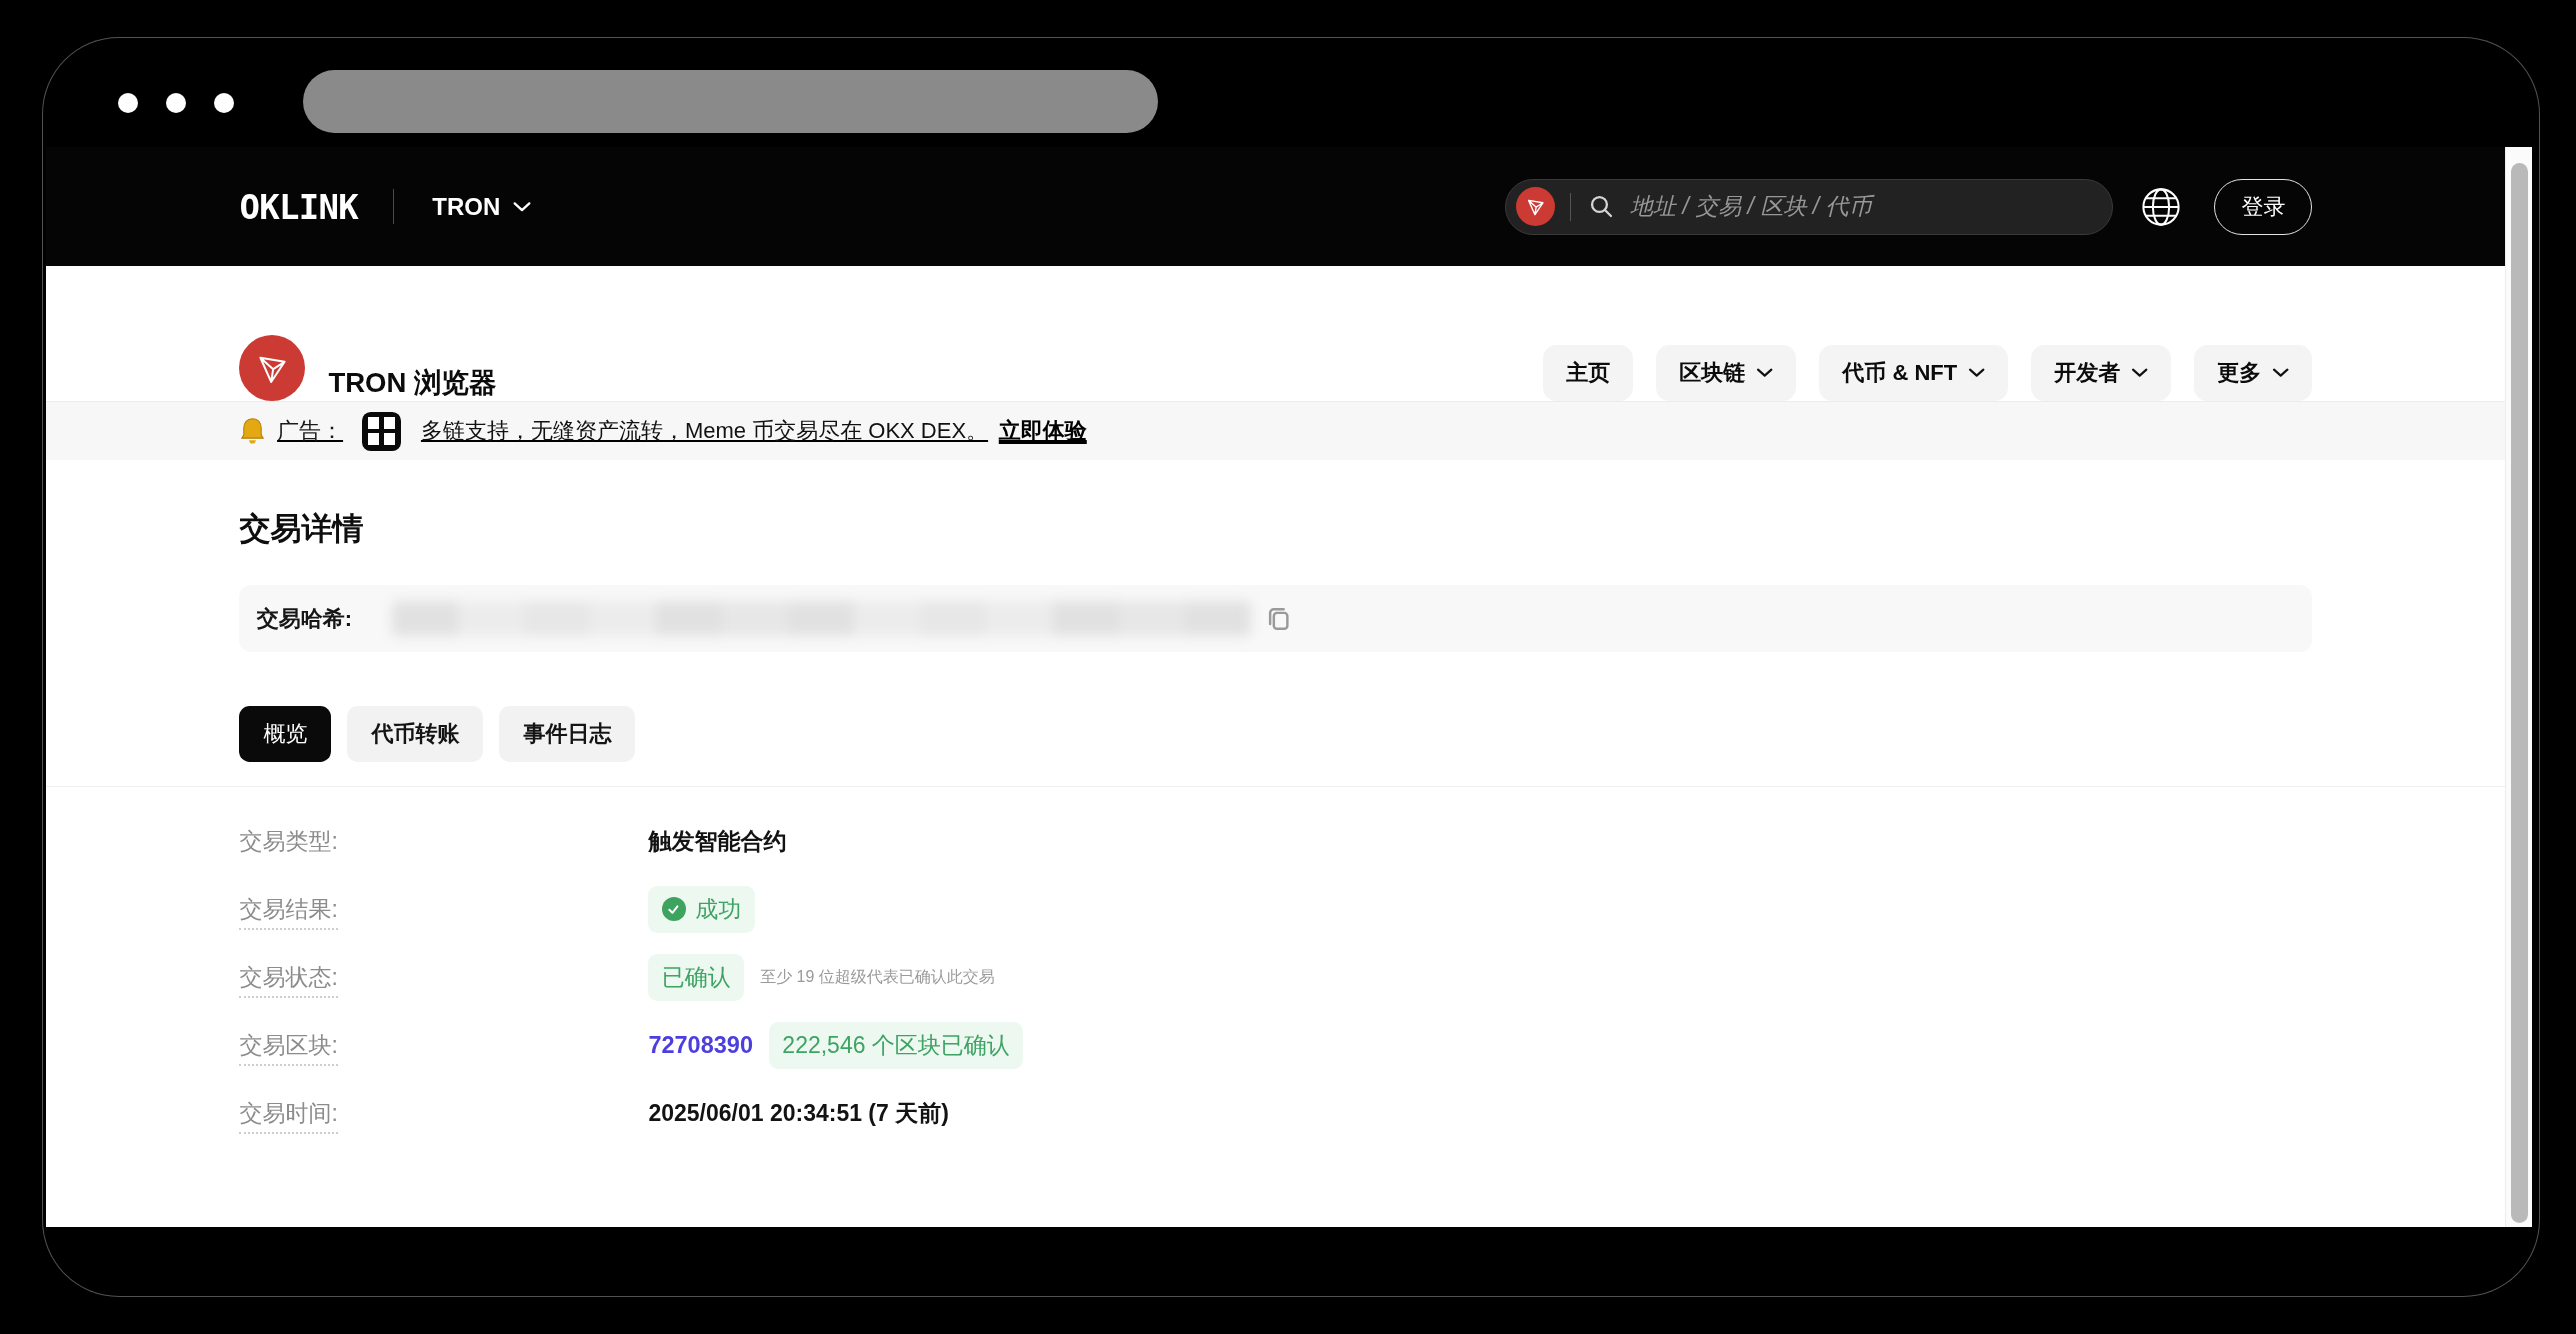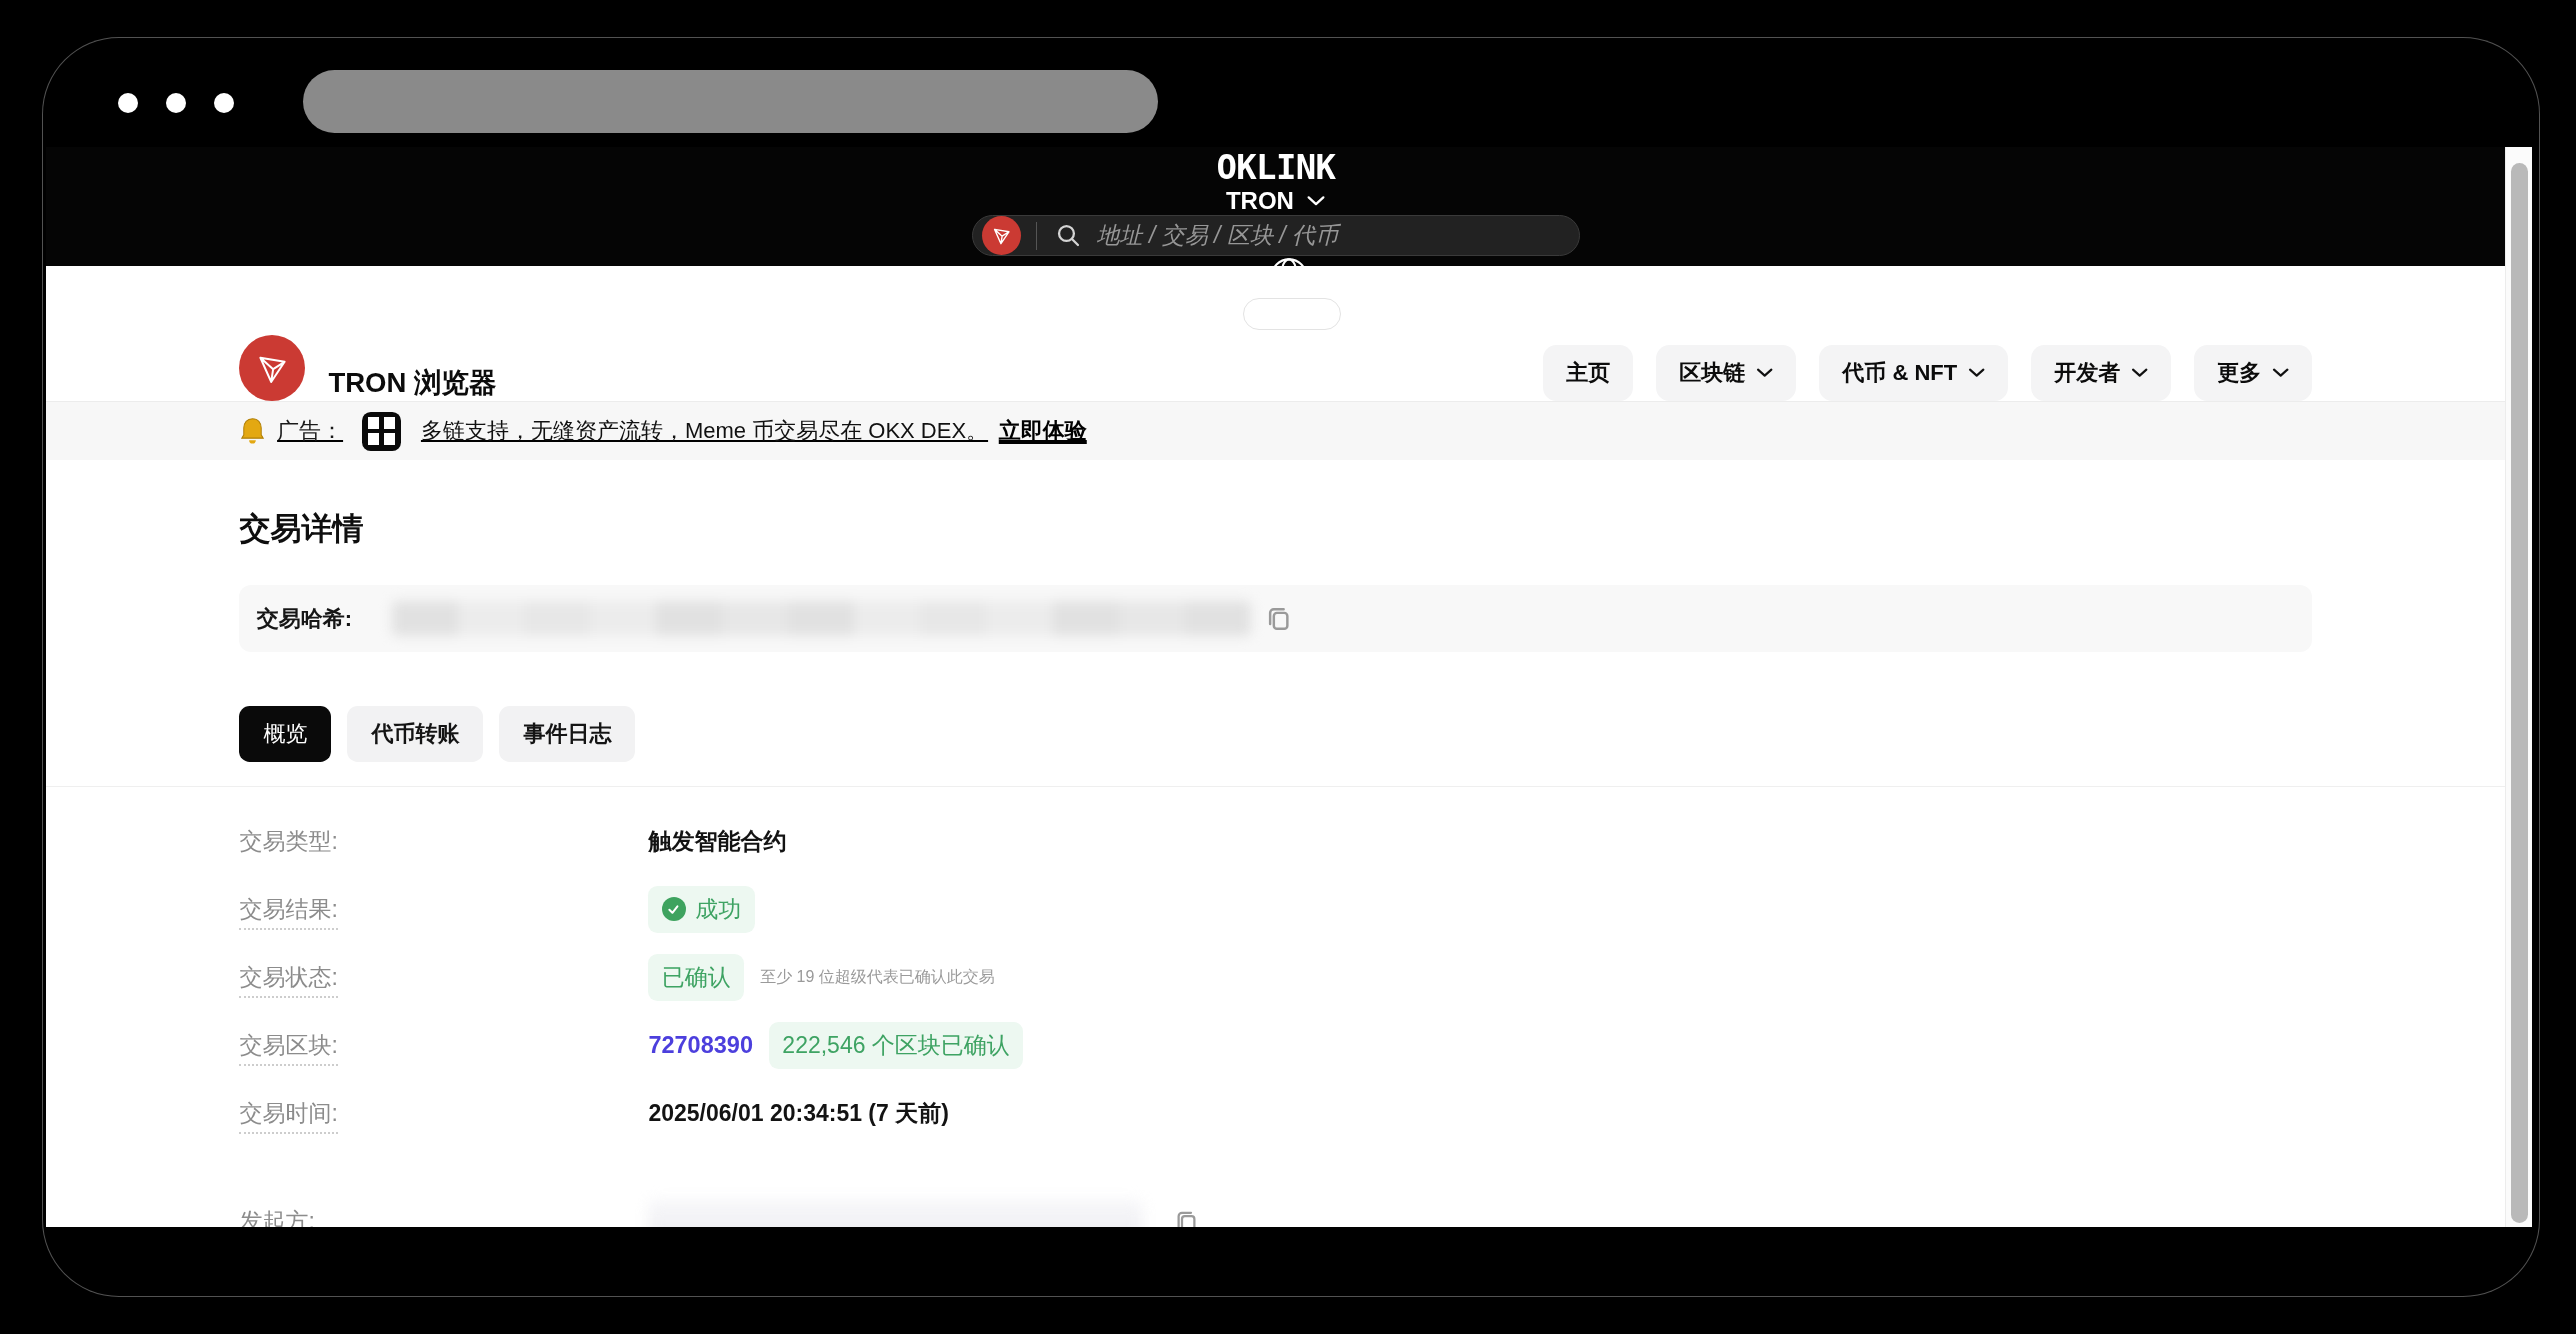--- a/index.html
+++ b/index.html
@@ -20,21 +20,21 @@
 
   
   .viewport { position:absolute; left:3.4px; top:109px; width:2486px; height:1080px;
               background:#fff; overflow:hidden; }
   .page-col { position:absolute; left:0; top:0; width:2459px; }
 
   .container { margin-left:193px; width:2073px; }
 
   
   .topbar { height:119px; background:#050505; }
-  .topbar .container { height:100%; display:flex; align-items:center;flex-direction:column; }
+  .topbar .container { height:100%; display:flex; align-items:center; }
   .oklink-logo { color:#fff; font-family:"DejaVu Sans Mono","Liberation Mono",monospace;
                  font-weight:bold; font-size:34px; letter-spacing:-0.7px; }
   .topbar-divider { width:1.3px; height:35px; background:#4a4a4a; margin:0 38px 0 35px; }
   .chain-select { display:flex; align-items:center; gap:12px; color:#fff;
                   font-size:24px; font-weight:600; cursor:pointer; }
   .spacer { flex:1; }
 
   .search-pill { width:608px; height:56px; border-radius:28px; background:#222;
                  border:0.7px solid #3a3a3a; display:flex; align-items:center; padding:0 16px 0 9.4px; }
   .search-chain-badge { width:39px; height:39px; border-radius:50%; background:#cb3a33;
@@ -319,34 +319,20 @@
 
           <div class="detail-row">
             <span class="row-label">
               <span class="dotted">交易时间:</span>
             </span>
             <span class="row-value">
               <span class="value-bold">2025/06/01 20:34:51 (7 天前)</span>
             </span>
           </div>
 
-          <div class="detail-row initiator-row">
-            <span class="row-label">
-              <span class="dotted">发起方:</span>
-            </span>
-            <span class="row-value">
-              <span class="redacted-light"></span>
-              <button class="copy-btn">
-                <svg width="27" height="29.5" viewBox="0 0 24 26">
-                  <rect x="8" y="8" width="11" height="13" rx="2.5" fill="none" stroke="#9a9a9a" stroke-width="2"></rect>
-                  <path d="M16 5 L8 5 A3 3 0 0 0 5 8 L5 17" fill="none" stroke="#9a9a9a" stroke-width="2" stroke-linecap="round"></path>
-                </svg>
-              </button>
-            </span>
-          </div>
         </div>
       </main>
     </div>
 
     <div class="scrollbar">
       <div class="scroll-thumb"></div>
     </div>
   </div>
 </div>
 

